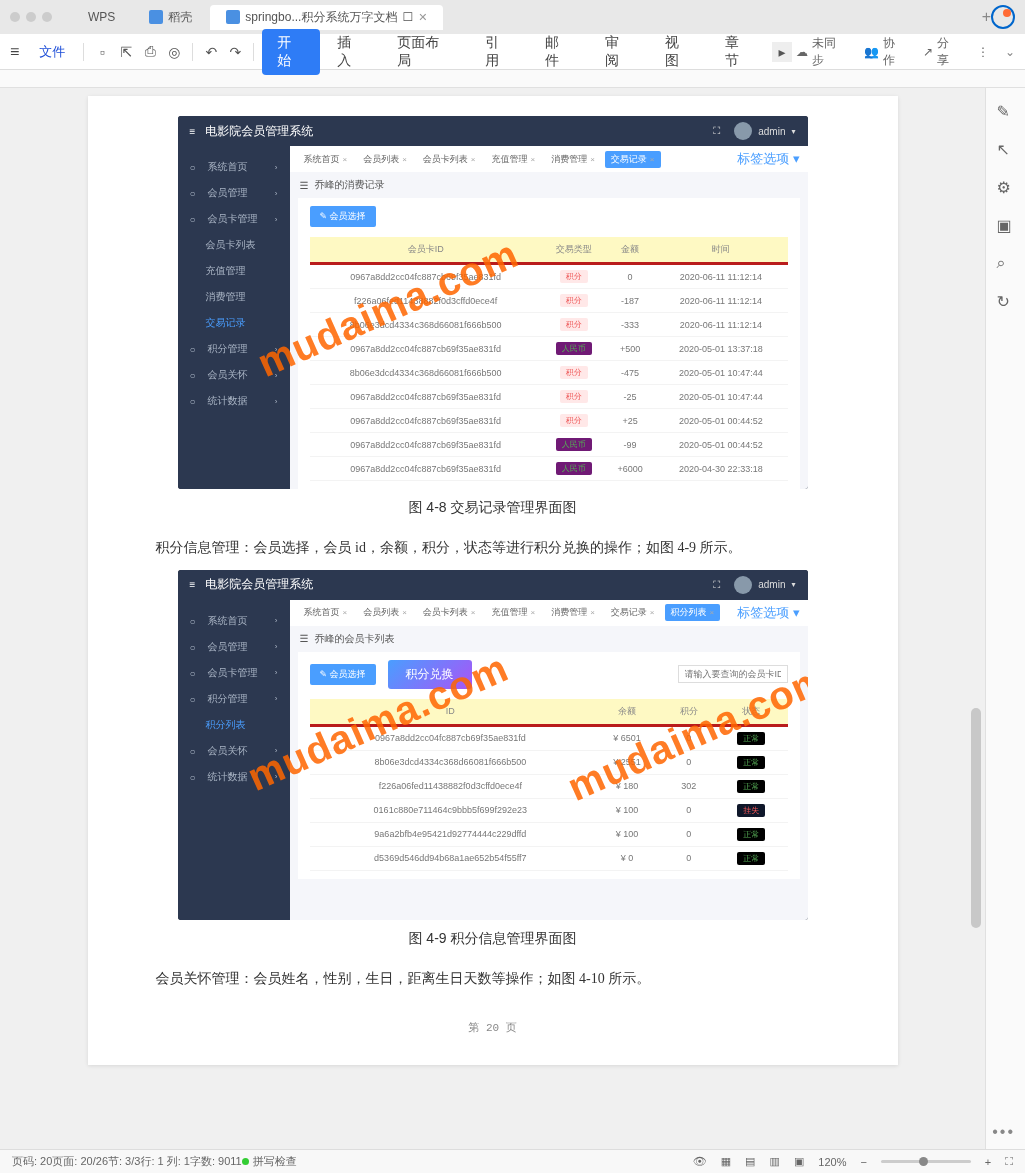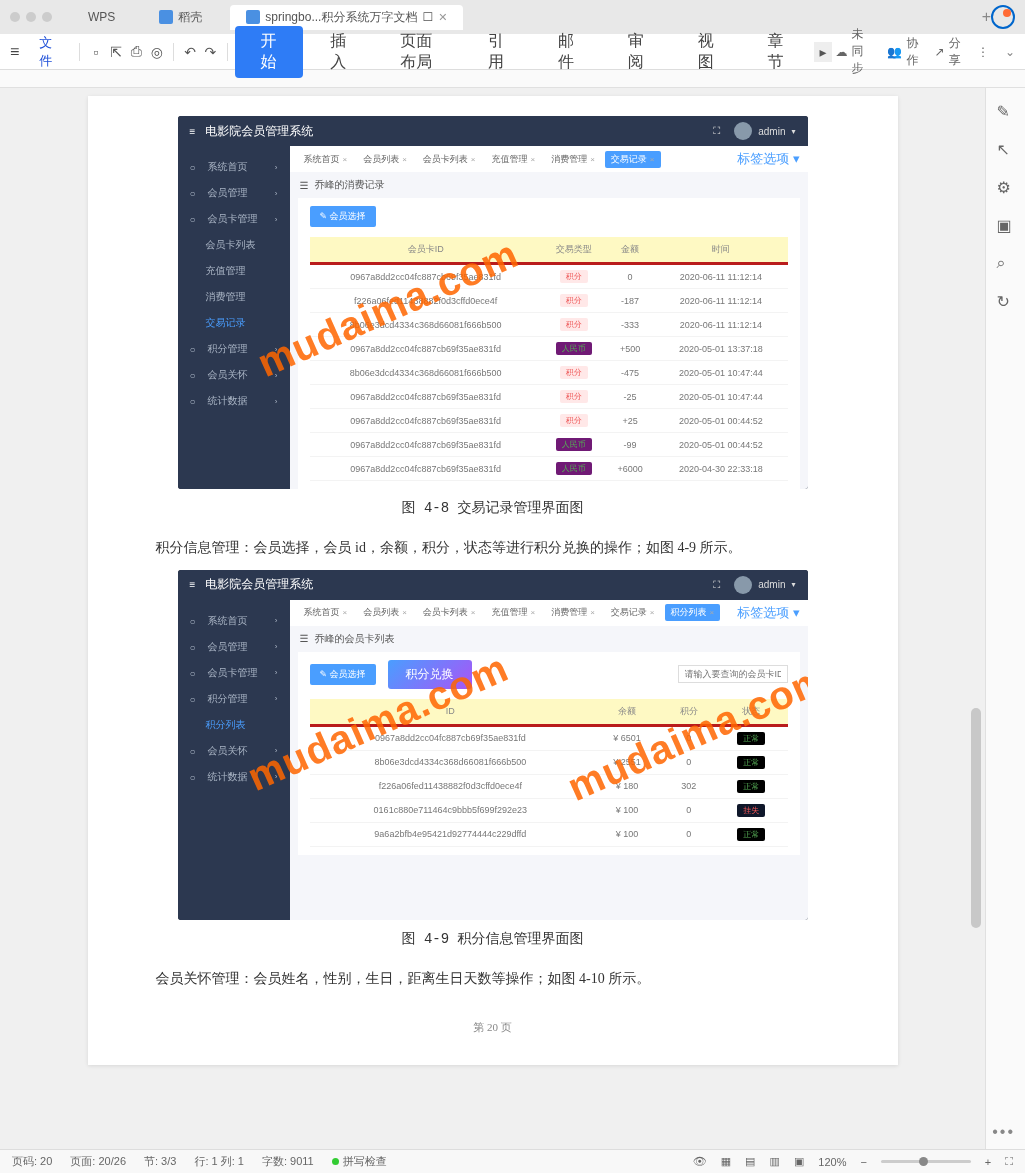--- a/index.html
+++ b/index.html
@@ -1,33 +1,33 @@
 <!DOCTYPE html>
 <html><head>
 <meta charset="utf-8">
 <style>
 *{margin:0;padding:0;box-sizing:border-box;font-family:-apple-system,"PingFang SC","Microsoft YaHei",sans-serif}
 body{width:1025px;height:1173px;background:#f5f5f5;overflow:hidden;position:relative}
 .titlebar{height:34px;background:#e8e8e8;display:flex;align-items:center;padding:0 10px}
 .traffic{display:flex;gap:6px;margin-right:20px}
 .dot{width:10px;height:10px;border-radius:50%;background:#ccc}
-.tabs-row{display:flex;align-items:center;gap:12px;flex:1}
+.tabs-row{display:flex;align-items:center;gap:2px;flex:1}
 .app-tab{padding:4px 16px;font-size:12px;color:#555;border-radius:4px 4px 0 0;display:flex;align-items:center;gap:5px}
 .app-tab.active{background:#fff}
 .app-tab .x{color:#999;font-size:11px}
 .tab-icon{width:14px;height:14px;background:#4a90e2;border-radius:2px;display:inline-block}
 .plus{font-size:16px;color:#888;margin-left:10px}
 .logo-right{width:24px;height:24px;border-radius:50%;border:2px solid #0066cc;position:relative;margin-left:auto}
 .logo-right::after{content:"";position:absolute;width:8px;height:8px;background:#ff6b35;border-radius:50%;top:2px;right:2px}
 .menubar{height:36px;background:#fff;border-bottom:1px solid #ddd;display:flex;align-items:center;padding:0 10px;gap:4px;font-size:13px}
 .ham{font-size:16px;color:#444;margin-right:6px}
 .file-btn{padding:4px 10px;color:#1d4ed8}
 .tb-ico{width:20px;height:20px;display:inline-flex;align-items:center;justify-content:center;color:#555;font-size:14px}
 .sep{width:1px;height:18px;background:#ddd;margin:0 4px}
-.menu-item{padding:5px 25px;color:#444;font-size:16px}
+.menu-item{padding:5px 15px;color:#444;font-size:14px}
 .menu-item.active{background:#2e7cf6;color:#fff;border-radius:4px}
 .sync-section{margin-left:auto;display:flex;align-items:center;gap:16px;font-size:12px;color:#666}
 .sync-item{display:flex;align-items:center;gap:4px}
 .chev{color:#888}
 .ruler{height:18px;background:#fafafa;border-bottom:1px solid #e0e0e0}
 .workspace{display:flex;height:calc(100% - 112px);background:#f0f0f0}
 .doc-area{flex:1;background:#f0f0f0;overflow:hidden;display:flex;flex-direction:column;align-items:center;padding-top:8px}
 .page{width:810px;background:#fff;box-shadow:0 1px 4px rgba(0,0,0,0.1);padding:20px 40px 30px;position:relative}
 .side-tools{width:40px;background:#fafafa;border-left:1px solid #e0e0e0;display:flex;flex-direction:column;align-items:center;padding-top:14px;gap:20px}
 .side-ico{width:18px;height:18px;color:#666}
@@ -55,32 +55,32 @@
 .panel-body{padding:8px 12px;background:#fff;margin:0 8px}
 .sel-btn{background:#4a9eff;color:#fff;border:none;padding:4px 10px;font-size:9px;border-radius:2px}
 .tbl{width:100%;margin-top:10px;border-collapse:collapse;font-size:9px}
 .tbl th{padding:6px 4px;color:#888;font-weight:normal;background:#fef9c3;border-bottom:3px solid #b91c1c}
 .tbl td{padding:5px 4px;text-align:center;color:#777;border-bottom:1px solid #f3f3f3}
 .badge{display:inline-block;padding:1px 6px;border-radius:2px;font-size:8px}
 .badge.jf{background:#ffe8e8;color:#e55}
 .badge.rmb{background:#701a75;color:#5a5}
 .badge.zc{background:#000000;color:#5a5}
 .badge.gs{background:#0f172a;color:#e55}
-.caption{text-align:center;font-size:14px;color:#333;margin:10px 0 18px;font-family:Liberation Mono, monospace}
+.caption{text-align:center;font-size:14px;color:#333;margin:10px 0 18px;font-family:Liberation Sans, sans-serif}
 .body-text{font-size:14px;color:#333;line-height:1.9;text-indent:2em;margin:0 0 8px;font-family:"SimSun",serif}
 .exchange-btn{display:inline-block;background:linear-gradient(135deg,#4a9eff,#a855f7);color:#fff;padding:6px 18px;font-size:12px;border-radius:3px}
 .search-inp{border:1px solid #ddd;padding:3px 6px;font-size:9px;width:110px;color:#bbb}
 .watermark{position:absolute;font-size:40px;font-weight:bold;color:#ff6600;opacity:0.85;transform:rotate(-24deg);font-family:Arial;pointer-events:none;letter-spacing:1px}
-.statusbar{height:24px;background:#f8f8f8;border-top:1px solid #ddd;display:flex;align-items:center;padding:0 12px;font-size:11px;color:#666;gap:18px;position:absolute;bottom:0;width:100%}
+.statusbar{height:24px;background:#f8f8f8;border-top:1px solid #ddd;display:flex;align-items:center;padding:0 12px;font-size:11px;color:#666;position:absolute;bottom:0;width:100%}
 .status-item{display:flex;align-items:center;gap:4px}
 .green-dot{width:7px;height:7px;border-radius:50%;background:#3c3}
 .status-right{margin-left:auto;display:flex;align-items:center;gap:14px}
 .zoom-slider{width:90px;height:3px;background:#ccc;border-radius:2px;position:relative}
 .zoom-thumb{width:9px;height:9px;background:#888;border-radius:50%;position:absolute;top:-3px;left:38px}
-.page-num{text-align:center;font-size:11px;color:#888;margin-top:28px;font-family:Liberation Serif, serif}
+.page-num{text-align:center;font-size:11px;color:#888;margin-top:28px;font-family:Liberation Mono, monospace}
 .more-dots{position:absolute;right:10px;bottom:32px;color:#888;font-size:16px;letter-spacing:2px}
 .scroll-track{position:absolute;right:44px;top:88px;width:10px;height:1040px;background:#f0f0f0}
 .scroll-thumb{width:100%;height:220px;background:#c8c8c8;border-radius:5px;margin-top:620px}
 </style>
 </head>
 <body>
 
 <div class="titlebar">
   <div class="traffic">
     <span class="dot"></span>
@@ -387,20 +387,26 @@
                       <td>¥ 100</td>
                       <td>0</td>
                       <td><span class="badge gs">挂失</span></td>
                     </tr>
                     <tr>
                       <td style="max-width:140px;word-break:break-all">9a6a2bfb4e95421d92774444c229dffd</td>
                       <td>¥ 100</td>
                       <td>0</td>
                       <td><span class="badge zc">正常</span></td>
                     </tr>
+                    <tr>
+                      <td style="max-width:140px;word-break:break-all">d5369d546dd94b68a1ae652b54f55ff7</td>
+                      <td>¥ 0</td>
+                      <td>0</td>
+                      <td><span class="badge zc">正常</span></td>
+                    </tr>
                   </tbody>
                 </table>
             </div>
           </div>
         </div>
         <div class="watermark" style="top:130px;left:60px">mudaima.com</div>
         <div class="watermark" style="top:140px;left:380px">mudaima.com</div>
       </div>
 
       <div class="caption">图 4-9 积分信息管理界面图</div>

